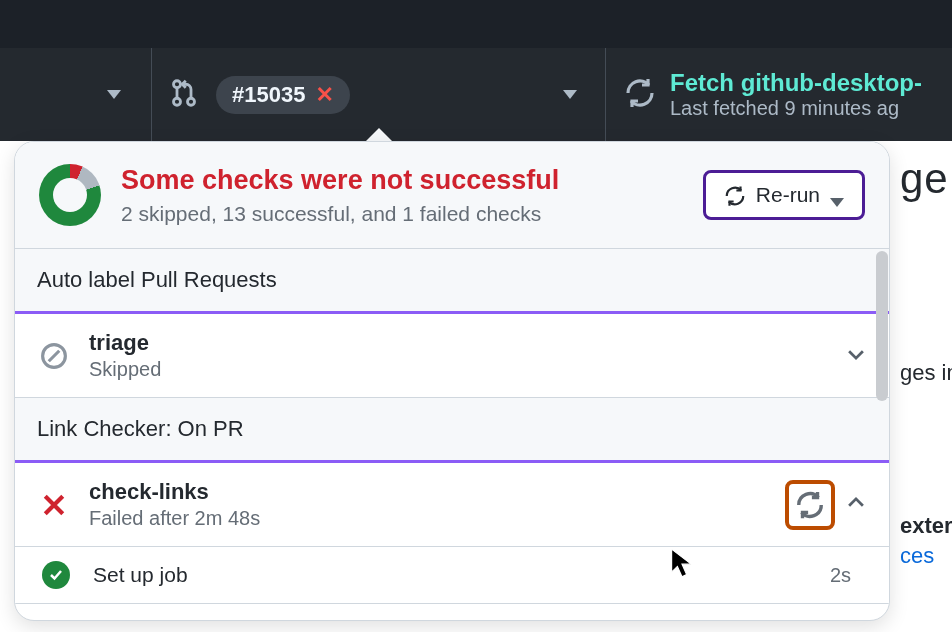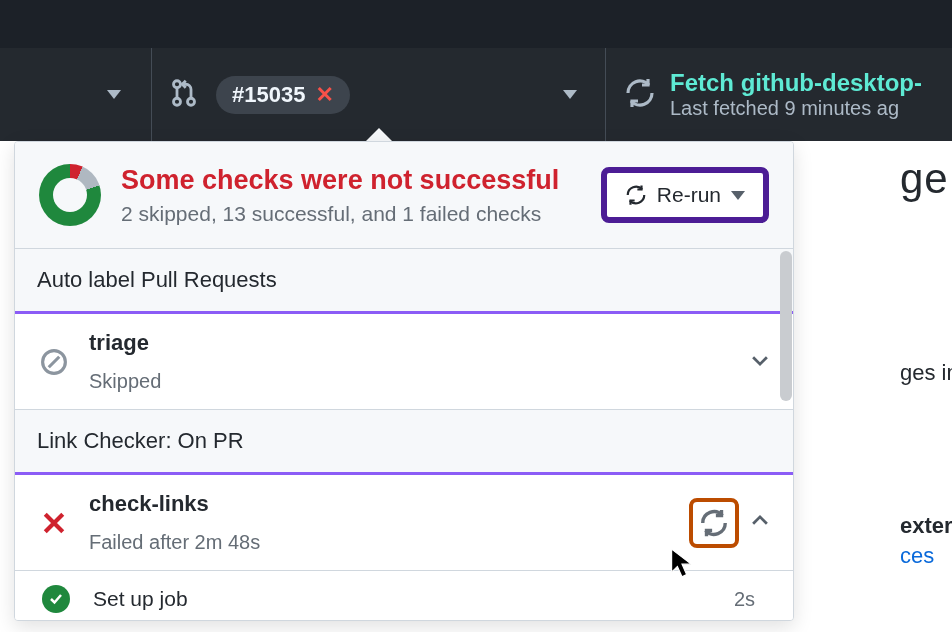--- a/index.html
+++ b/index.html
@@ -27,42 +27,42 @@
 
   .toolbar-section.mid .caret-down { margin-left: auto; margin-right: 10px; }
 
   .sync-icon svg { width: 32px; height: 32px; }
 
   .tb-text-r .line1 { font-size: 24px; font-weight: 700; color: #5eead4; white-space: nowrap; }
   .tb-text-r .line2 { font-size: 20px; color: #adbac7; white-space: nowrap; }
 
   .arrow-up { position: absolute; bottom: -1px; left: 50%; transform: translateX(-50%); width: 0; height: 0; border-left: 14px solid transparent; border-right: 14px solid transparent; border-bottom: 14px solid #f6f8fa; }
 
-  .popover { position: absolute; top: 141px; left: 14px; width: 780px; height: 480px; background: #fff; border: 1px solid #d0d7de; border-radius: 4px; box-shadow: 0 6px 20px rgba(0,0,0,0.12); display: flex; flex-direction: column; overflow: hidden; }
+  .popover { position: absolute; top: 141px; left: 14px; width: 876px; height: 480px; background: #fff; border: 1px solid #d0d7de; border-radius: 20px; box-shadow: 0 6px 20px rgba(0,0,0,0.12); display: flex; flex-direction: column; overflow: hidden; }
 
   .p-header { padding: 22px 24px; background: #f6f8fa; display: flex; align-items: center; gap: 20px; border-bottom: 1px solid #d0d7de; }
   .donut { position: relative; width: 62px; height: 62px; border-radius: 50%; background: conic-gradient(#cf222e 0deg 24deg, #afb8c1 24deg 72deg, #1f883d 72deg 360deg); flex-shrink: 0; }
   .donut::after { content: ""; position: absolute; top: 14px; left: 14px; width: 34px; height: 34px; background: #f6f8fa; border-radius: 50%; }
   .hdr-txt .title { font-size: 27px; font-weight: 600; color: #cf222e; line-height: 1.25; }
   .hdr-txt .sub { font-size: 21px; color: #656d76; margin-top: 4px; }
-  .rerun-btn { margin-left: auto; display: flex; align-items: center; gap: 10px; background: #fff; border: 6px solid #4c1d95; border-radius: 8px; padding: 10px 18px; font-size: 21px; color: #24292f; }
+  .rerun-btn { margin-left: auto; display: flex; align-items: flex-end; gap: 10px; background: #fff; border: 3px solid #4c1d95; border-radius: 8px; padding: 10px 18px; font-size: 21px; color: #24292f; }
   .rerun-btn .caret-down { border-top-color: #57606a; }
   .rerun-btn svg { width: 22px; height: 22px; }
 
   .p-body { flex: 1; overflow: hidden; display: flex; position: relative; }
   .p-list { flex: 1; overflow-y: auto; }
 
   .wf-header { padding: 18px 22px; font-size: 22px; color: #24292f; border-bottom: 3px solid #8b5cf6; background: #f6f8fa; }
 
   .job-row { display: flex; align-items: center; padding: 16px 22px; border-bottom: 1px solid #d0d7de; gap: 18px; background: #fff; }
   .job-row .status-icon { width: 34px; display: flex; justify-content: center; flex-shrink: 0; }
   .job-row .status-icon svg { width: 28px; height: 28px; }
   .job-row .info { flex: 1; }
   .job-row .info .name { font-size: 22px; font-weight: 600; color: #24292f; }
-  .job-row .info .sub { font-size: 20px; color: #656d76; margin-top: 14px; }
+  .job-row .info .sub { font-size: 20px; color: #656d76; margin-top: 2px; }
   .job-row .actions { display: flex; align-items: center; gap: 10px; }
   .job-row .chev svg { width: 22px; height: 22px; color: #57606a; }
 
   .retry-box { border: 4px solid #bc4c00; border-radius: 8px; padding: 6px; }
   .retry-box svg { width: 30px; height: 30px; display: block; }
 
   .step-row { display: flex; align-items: center; padding: 14px 22px; gap: 18px; border-bottom: 1px solid #d0d7de; background: #fff; }
   .step-row .status-icon { width: 38px; display: flex; justify-content: center; flex-shrink: 0; }
   .step-row .status-icon .ok-circle { width: 28px; height: 28px; background: #1f883d; border-radius: 50%; display: flex; align-items: center; justify-content: center; }
   .step-row .status-icon .ok-circle svg { width: 16px; height: 16px; }

